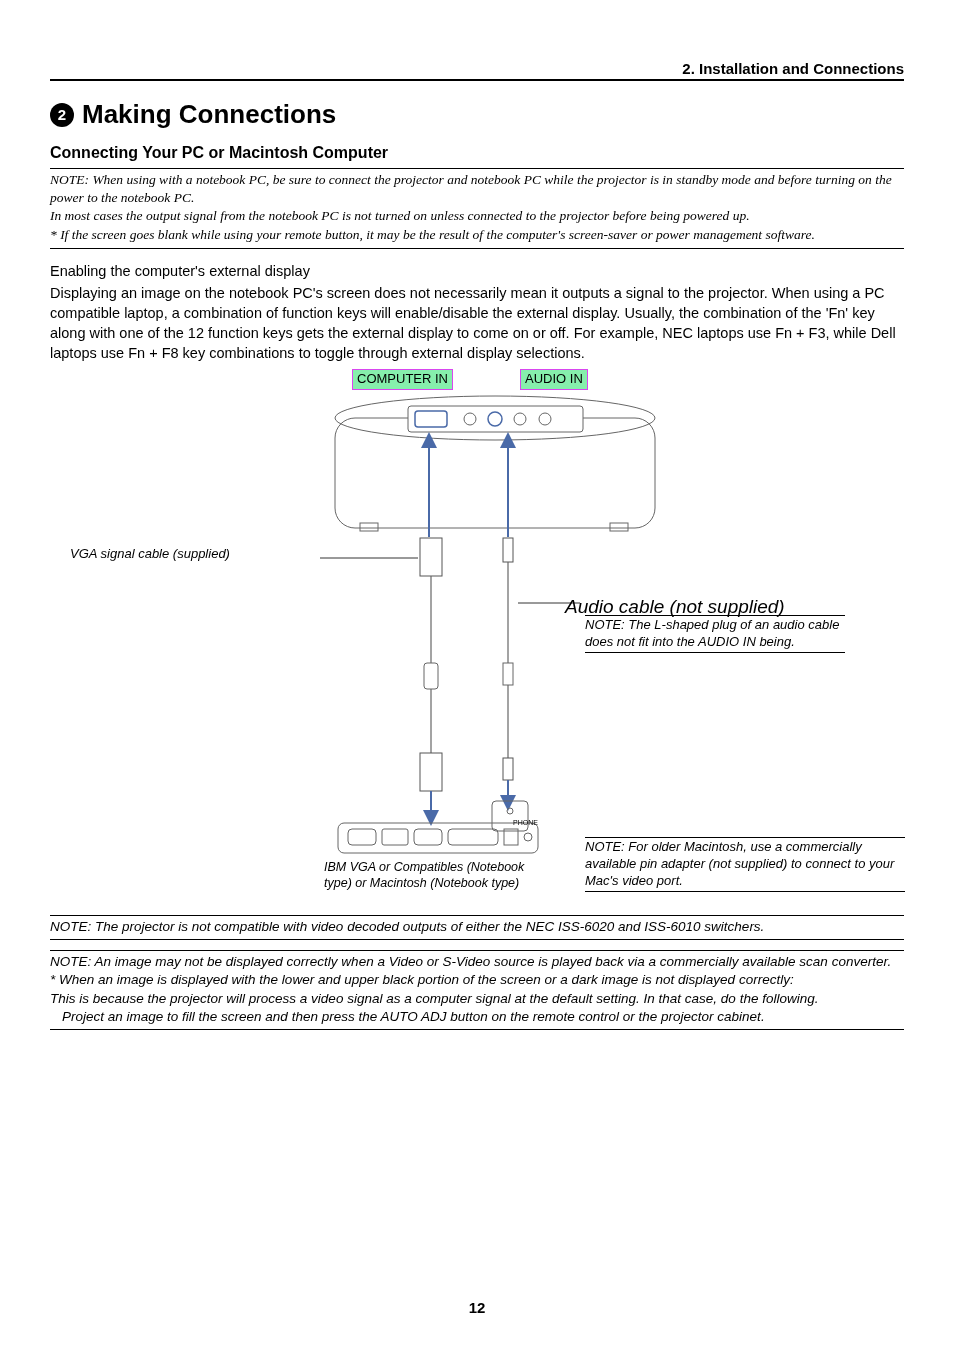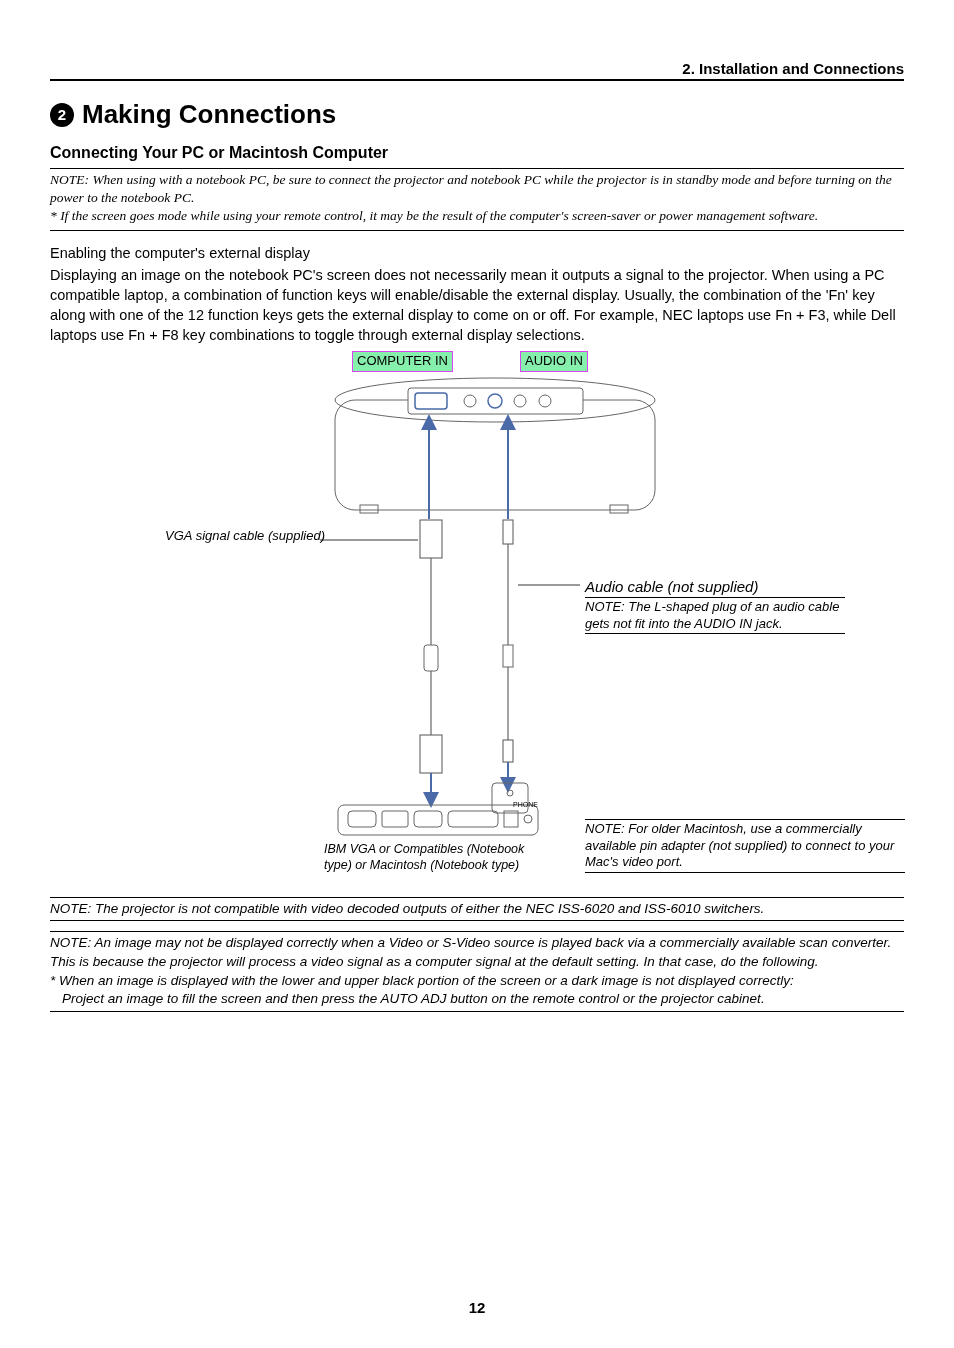--- a/index.html
+++ b/index.html
@@ -107,21 +107,22 @@
 
 <div class="section-hdr">
   <span class="circle-num">2</span>
   <span>Making Connections</span>
 </div>
 
 <div class="subhead">Connecting Your PC or Macintosh Computer</div>
 
 <div class="note-block">
   <p>NOTE: When using with a notebook PC, be sure to connect the projector and notebook PC while the projector is in standby mode and before turning on the power to the notebook PC.</p>
-  <p style="padding-left:0;">* If the screen goes mode while using your remote control, it may be the result of the computer's screen-saver or power management software.</p>
+  <p>In most cases the output signal from the notebook PC is not turned on unless connected to the projector before being powered up.</p>
+  <p style="padding-left:0;">* If the screen goes blank while using your remote button, it may be the result of the computer's screen-saver or power management software.</p>
 </div>
 
 <div class="bold-sub">Enabling the computer's external display</div>
 <div class="body-para">Displaying an image on the notebook PC's screen does not necessarily mean it outputs a signal to the projector. When using a PC compatible laptop, a combination of function keys will enable/disable the external display. Usually, the combination of the 'Fn' key along with one of the 12 function keys gets the external display to come on or off. For example, NEC laptops use Fn + F3, while Dell laptops use Fn + F8 key combinations to toggle through external display selections.</div>
 
 <div class="diagram">
 
   <svg class="diag-svg" width="380" height="530">
 
     <ellipse cx="175" cy="55" rx="160" ry="22" fill="none" stroke="#666" stroke-width="1"></ellipse>
@@ -175,36 +176,36 @@
 
     <line x1="0" y1="195" x2="98" y2="195" stroke="#000" stroke-width="0.8"></line>
 
     <line x1="198" y1="240" x2="260" y2="240" stroke="#000" stroke-width="0.8"></line>
   </svg>
 
   <div class="dlabel boxlabel" style="left:302px; top:6px;">COMPUTER IN</div>
   <div class="dlabel boxlabel" style="left:470px; top:6px;">AUDIO IN</div>
 
   <div class="dlabel" style="left:20px; top:183px; width:255px;">
-    <div class="italic" style="font-size:13px;text-align:right;">VGA signal cable (supplied)</div>
+    <div class="italic" style="font-size:13px;">VGA signal cable (supplied)</div>
   </div>
 
-  <div class="dlabel italic" style="left:535px; top:232px; font-size:15px;">Audio cable (not supplied)</div>
-  <div class="dlabel italic ruled-top ruled-bot" style="left:535px; top:252px; width:260px; font-size:13px;">NOTE: The L-shaped plug of an audio cable gets not fit into the AUDIO IN jack.</div>
+  <div class="dlabel italic" style="left:515px; top:232px; font-size:19px;">Audio cable (not supplied)</div>
+  <div class="dlabel italic ruled-top ruled-bot" style="left:535px; top:252px; width:260px; font-size:13px;">NOTE: The L-shaped plug of an audio cable does not fit into the AUDIO IN being.</div>
 
   <div class="dlabel" style="left:463px; top:455px; font-size:7px;">PHONE</div>
 
   <div class="dlabel italic" style="left:274px; top:496px; width:225px; font-size:12.5px;">IBM VGA or Compatibles (Notebook type) or Macintosh (Notebook type)</div>
 
   <div class="dlabel italic ruled-top ruled-bot" style="left:535px; top:474px; width:320px; font-size:13px;">NOTE: For older Macintosh, use a commercially available pin adapter (not supplied) to connect to your Mac's video port.</div>
 </div>
 
 <div class="final-notes">
   <div class="rule">NOTE: The projector is not compatible with video decoded outputs of either the NEC ISS-6020 and ISS-6010 switchers.</div>
   <div style="border-top:1px solid #000; border-bottom:1px solid #000; padding:2px 0;">
     <div>NOTE: An image may not be displayed correctly when a Video or S-Video source is played back via a commercially available scan converter.</div>
+    <div>* When an image is displayed with the lower and upper black portion of the screen or a dark image is not displayed correctly:</div>
     <div>This is because the projector will process a video signal as a computer signal at the default setting. In that case, do the following.</div>
-    <div>* When an image is displayed with the lower and upper black portion of the screen or a dark image is not displayed correctly:</div>
     <div style="padding-left:12px;">Project an image to fill the screen and then press the AUTO ADJ button on the remote control or the projector cabinet.</div>
   </div>
 </div>
 
 <div class="page-num">12</div>
 
 </body></html>

